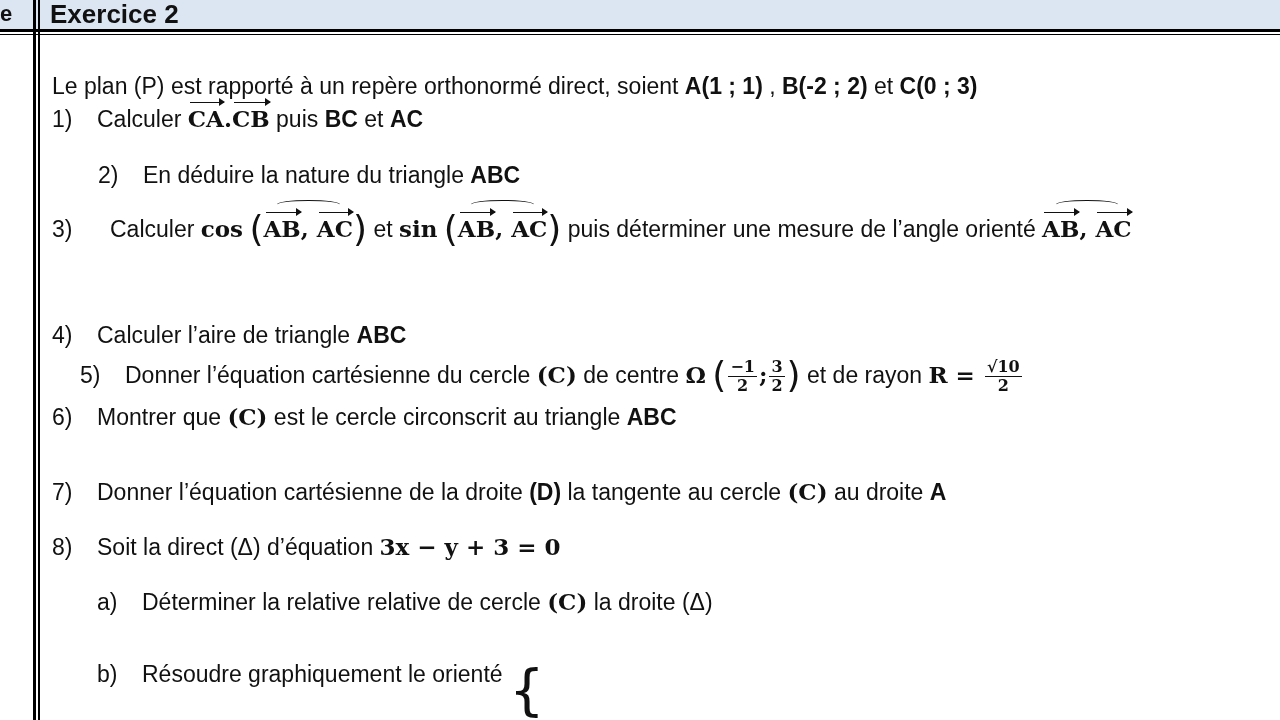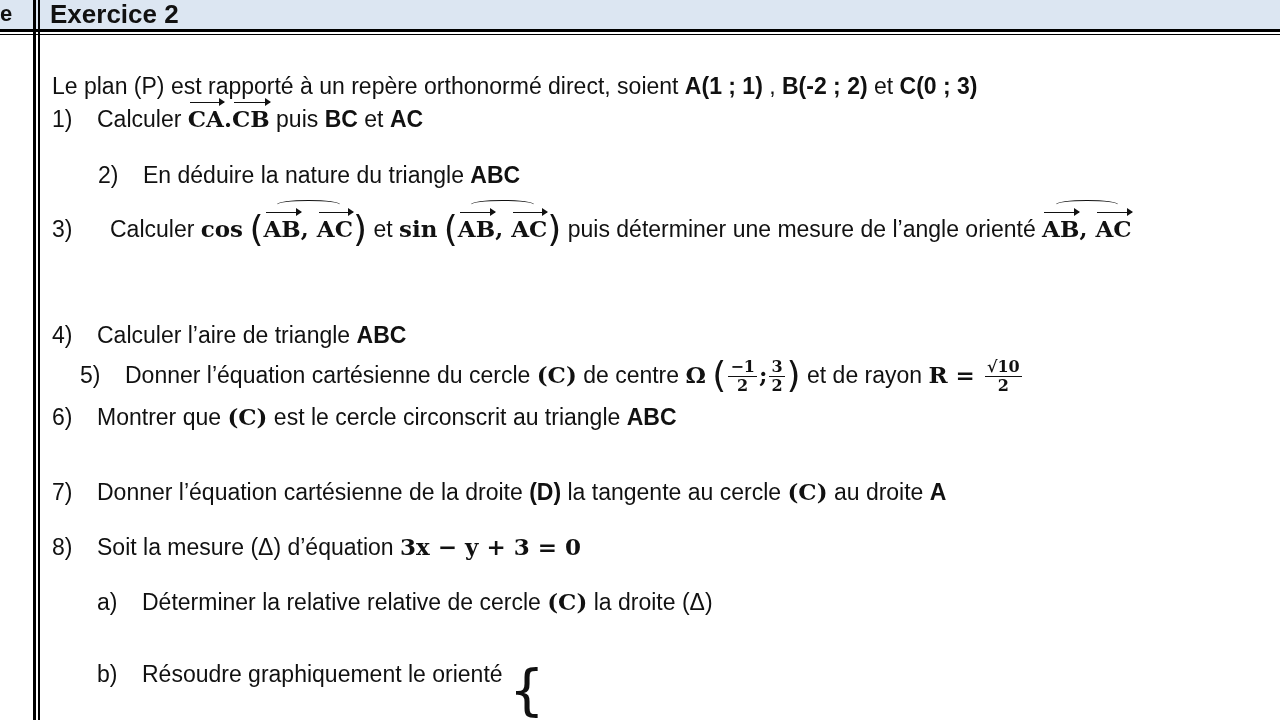--- a/index.html
+++ b/index.html
@@ -72,21 +72,21 @@
 
 <div class="line" style="left:52px;top:402px;">
   <span class="num">6)</span><span>Montrer que </span><span class="m">(C)</span><span> est le cercle circonscrit au triangle </span><span class="b">ABC</span>
 </div>
 
 <div class="line" style="left:52px;top:477px;">
   <span class="num">7)</span><span>Donner l’équation cartésienne de la droite </span><span class="b">(D)</span><span> la tangente au cercle </span><span class="m">(C)</span><span> au droite </span><span class="b">A</span>
 </div>
 
 <div class="line" style="left:52px;top:532px;">
-  <span class="num">8)</span><span>Soit la mesure (Δ) d’équation </span><span class="m">3x − y + 3 = 0</span>
+  <span class="num">8)</span><span>Soit la direct (Δ) d’équation </span><span class="m">3x − y + 3 = 0</span>
 </div>
 
 <div class="line" style="left:97px;top:587px;">
   <span class="num">a)</span><span>Déterminer la relative relative de cercle </span><span class="m">(C)</span><span> la droite (Δ)</span>
 </div>
 
 <div class="line" style="left:97px;top:659px;">
   <span class="num">b)</span><span>Résoudre graphiquement le orienté </span>
   <span class="sys" style="margin-top:-28px;">
     <span class="brace">{</span>

